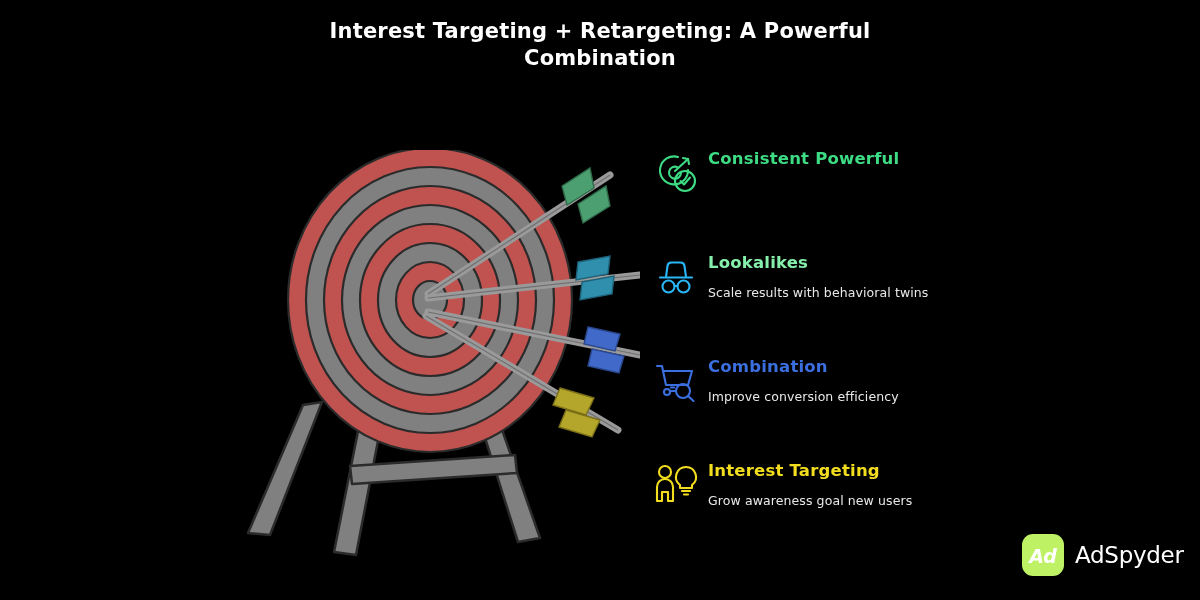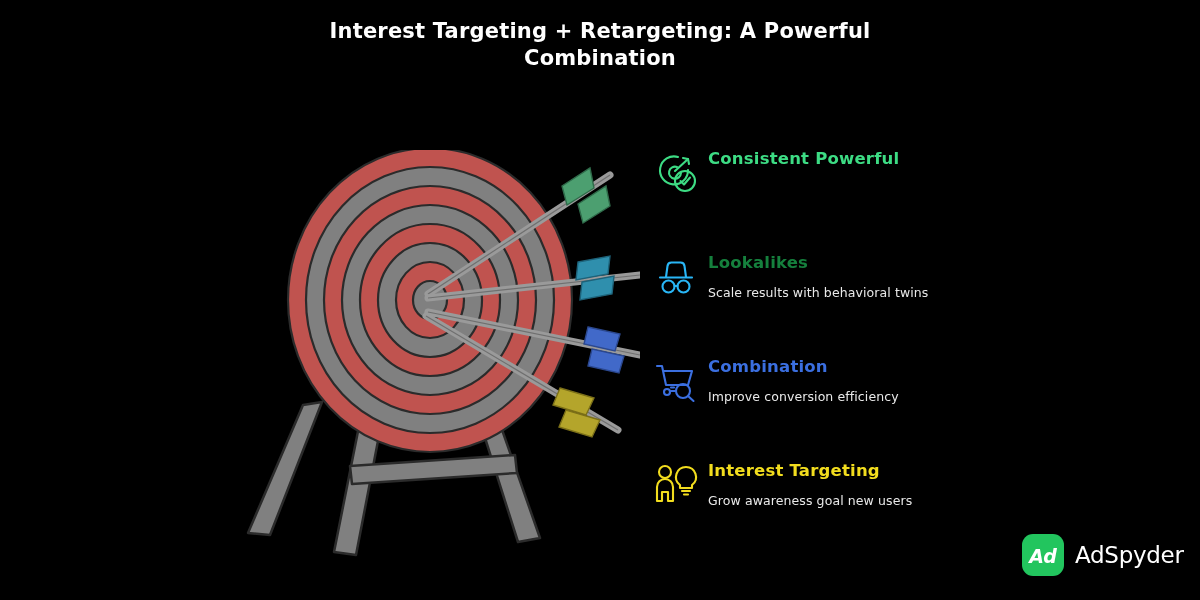--- a/index.html
+++ b/index.html
@@ -89,21 +89,21 @@
     left: 1022px;
     top: 534px;
     display: flex;
     align-items: center;
     gap: 11px;
   }
   #brand-mark {
     width: 42px;
     height: 42px;
     border-radius: 11px;
-    background: #22c55e;
+    background: #bef264;
     position: relative;
     flex: none;
   }
   #brand-name {
     color: #ffffff;
     font-size: 23px;
     font-weight: normal;
     letter-spacing: -0.3px;
     white-space: nowrap;
   }
@@ -187,21 +187,21 @@
     </div>
 
     <div class="legend-item">
       <svg class="legend-icon" viewBox="0 0 48 48" fill="none" stroke="#29b6f6" stroke-width="2.1" stroke-linecap="round" stroke-linejoin="round">
         <path d="M 14,24 L 15.5,13 A 4,4 0 0 1 19.5,9.5 L 28.5,9.5 A 4,4 0 0 1 32.5,13 L 34,24"></path>
         <line x1="8" y1="24.5" x2="40" y2="24.5"></line>
         <circle cx="16.5" cy="33.5" r="6"></circle>
         <circle cx="31.5" cy="33.5" r="6"></circle>
         <path d="M 22.5,33 L 25.5,33"></path>
       </svg>
-      <div class="legend-heading" style="color:#15803d">Lookalikes</div>
+      <div class="legend-heading" style="color:#86efac">Lookalikes</div>
       <div class="legend-sub">Scale results with behavioral twins</div>
     </div>
 
     <div class="legend-item">
       <svg class="legend-icon" viewBox="0 0 48 48" fill="none" stroke="#3b6fe0" stroke-width="2.1" stroke-linecap="round" stroke-linejoin="round">
         <path d="M 5,9 L 10,9 L 14,28 L 36,28 L 40,14 L 11.5,14"></path>
         <circle cx="15" cy="35" r="3"></circle>
         <path d="M 19,34 L 24,34"></path>
         <path d="M 19,30.5 L 22,30.5"></path>
         <circle cx="31" cy="34" r="7"></circle>

